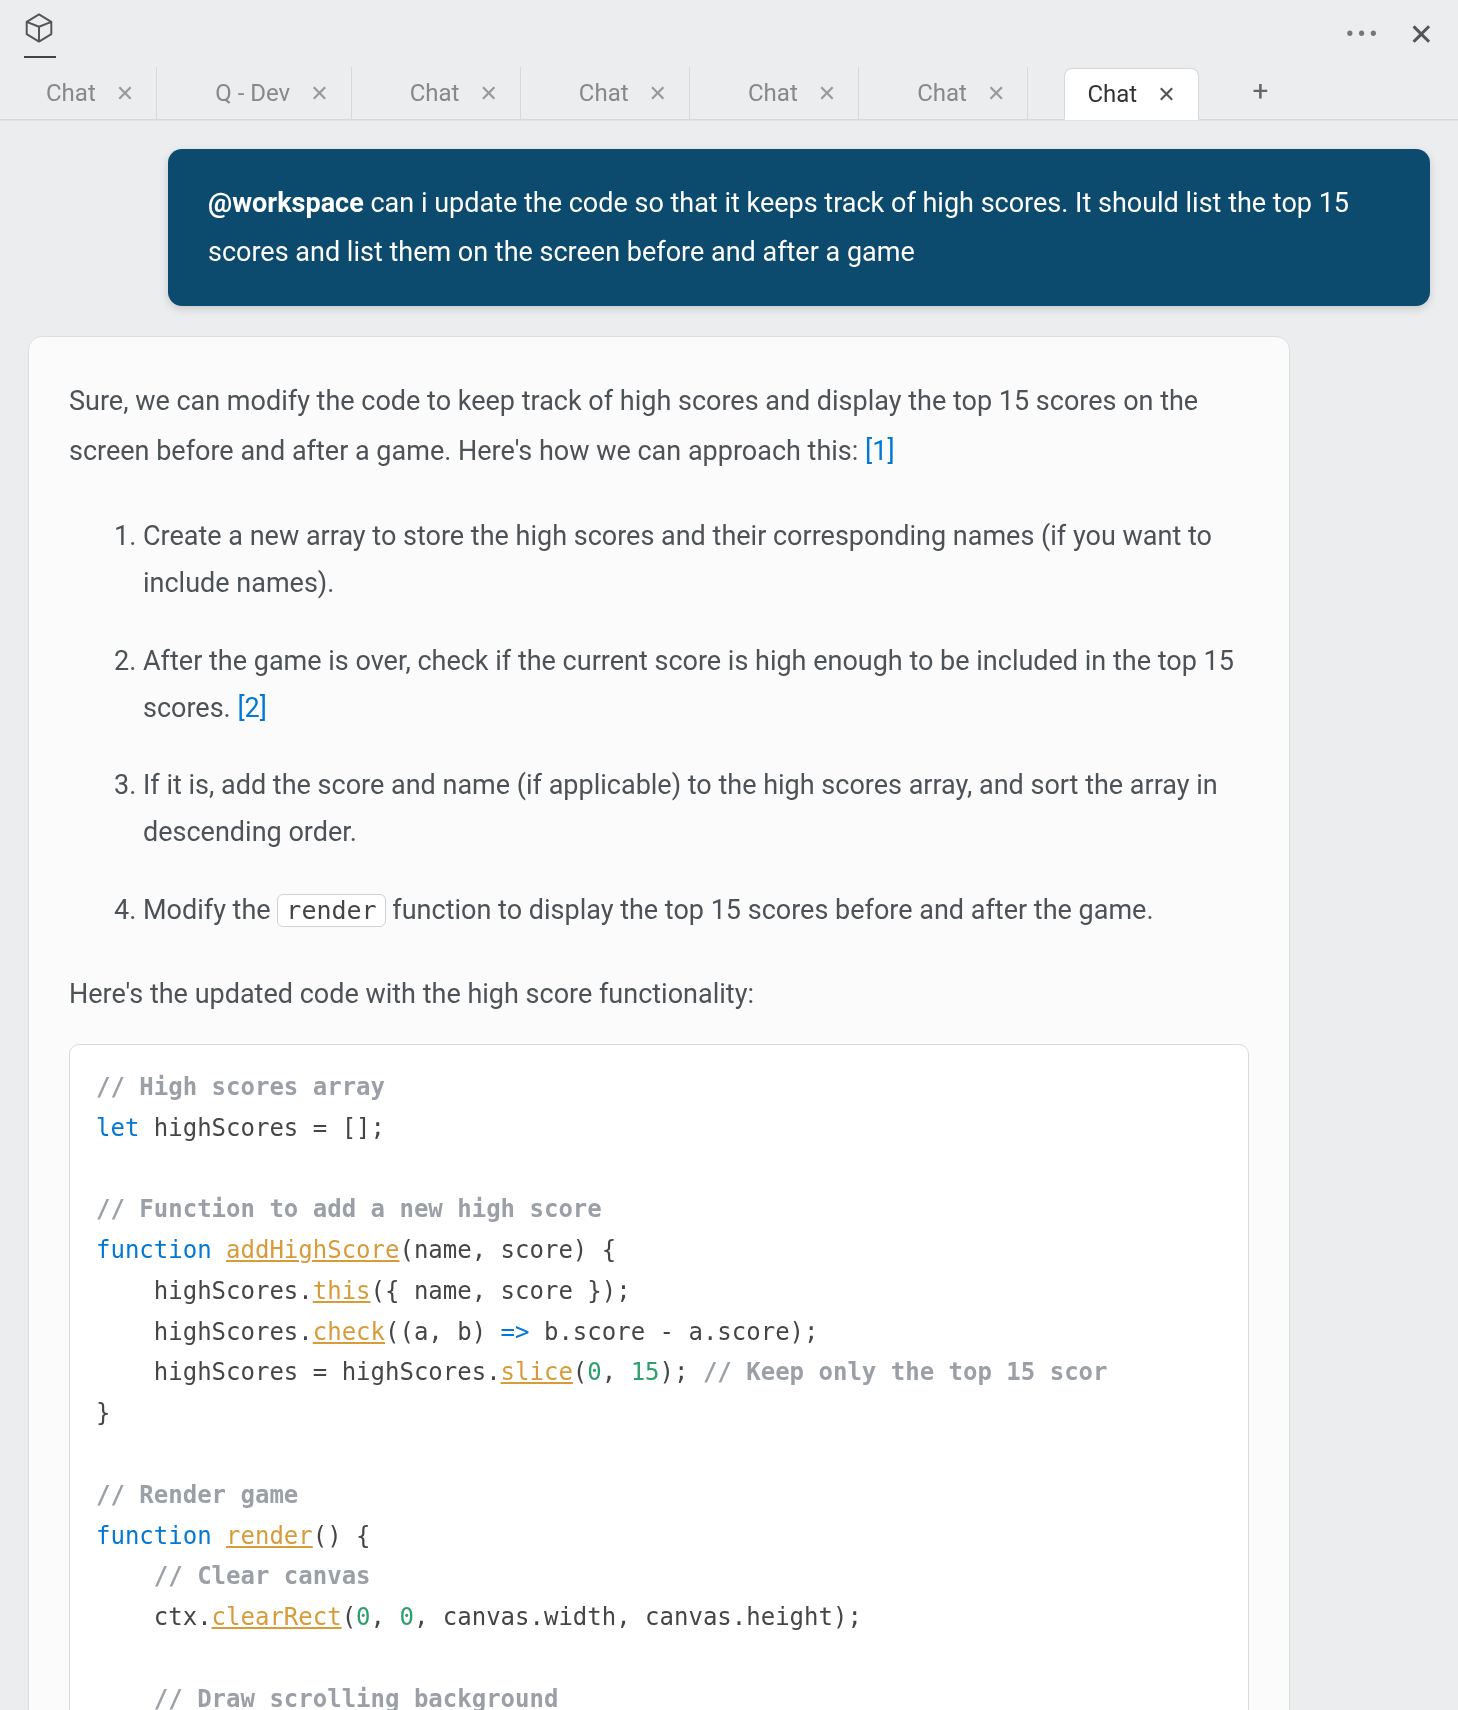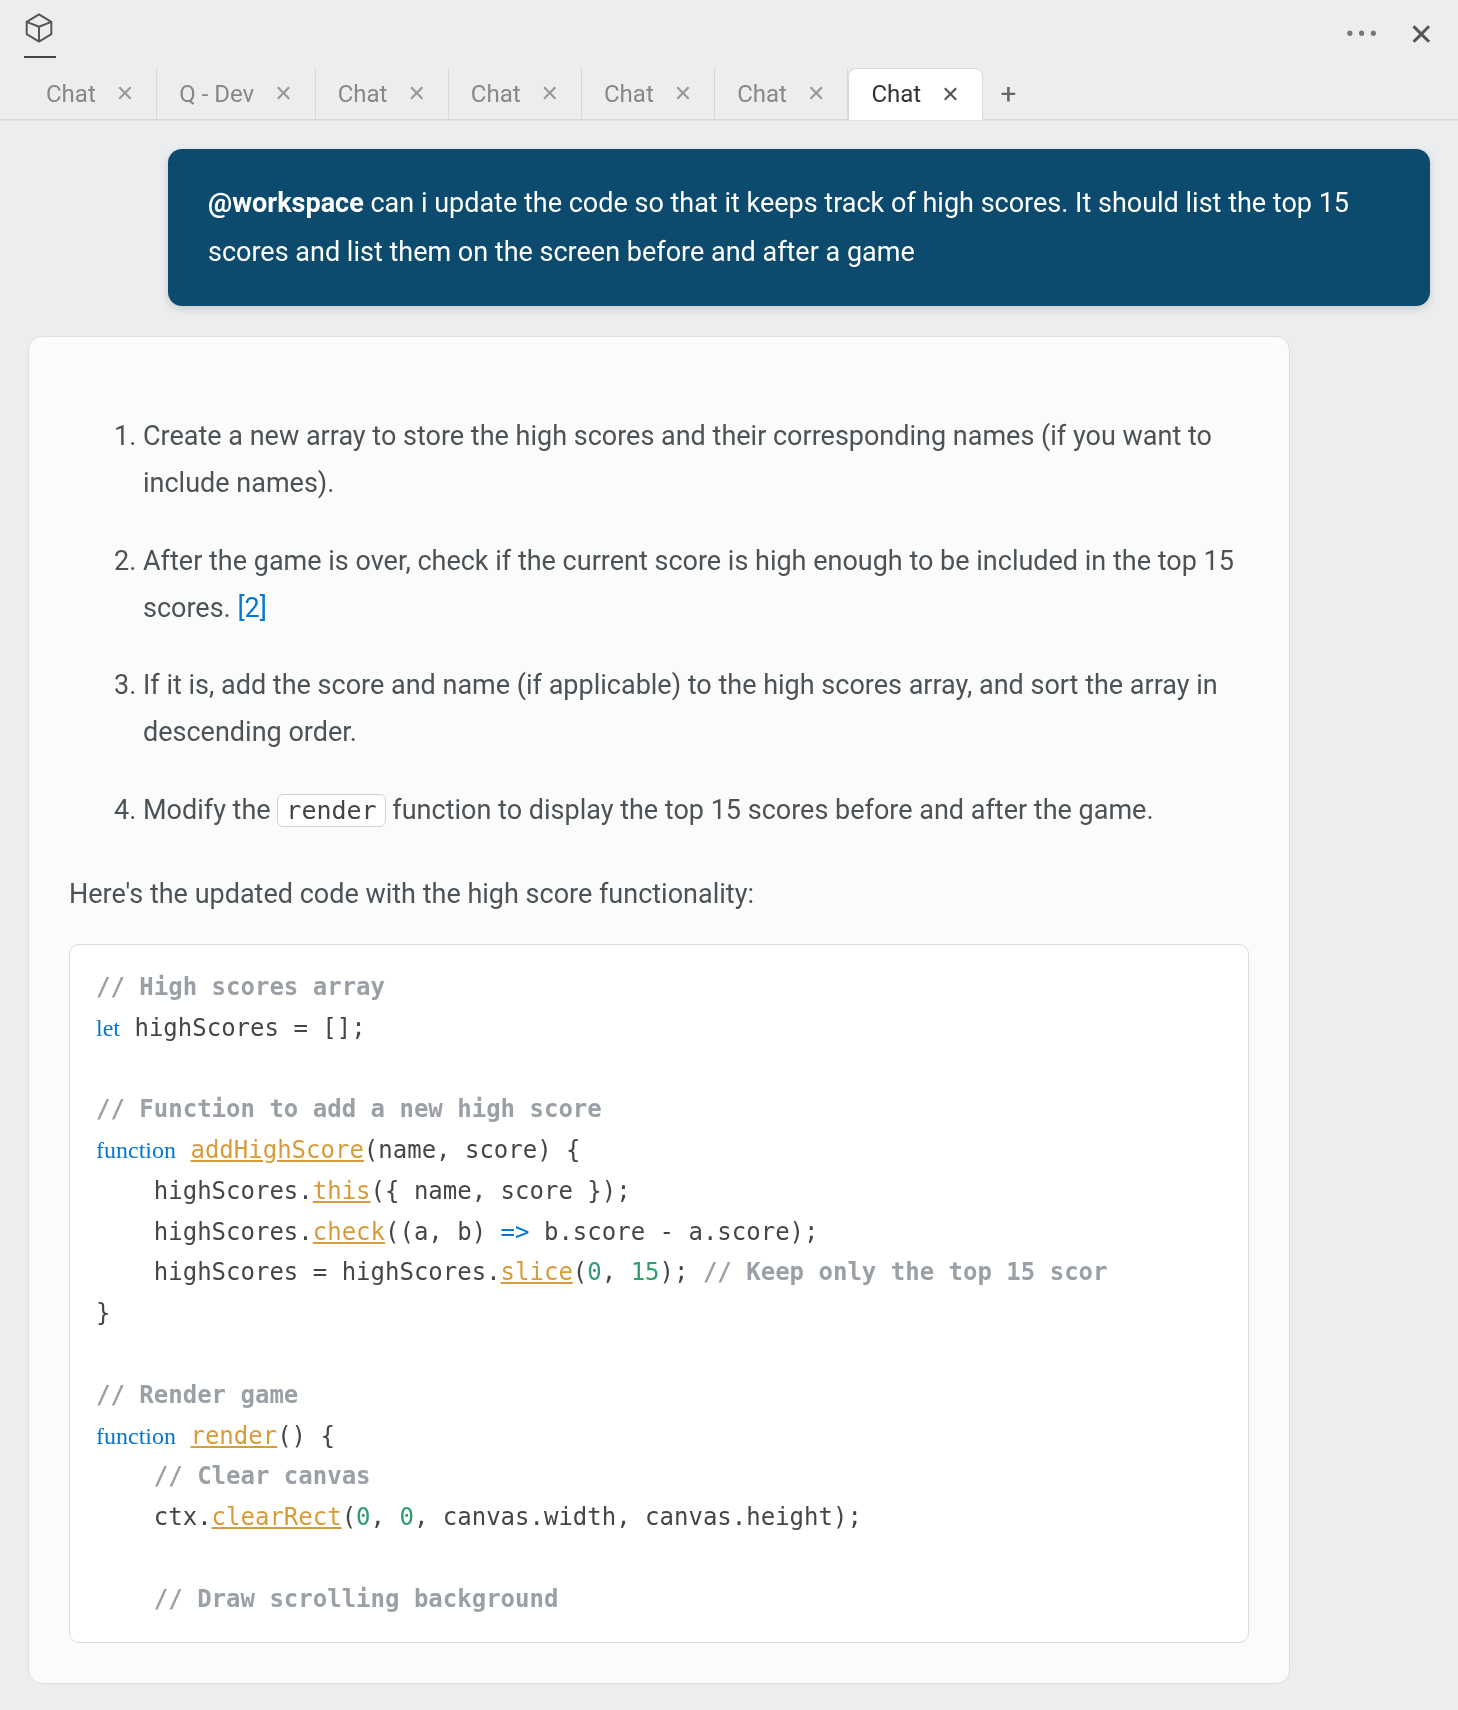--- a/index.html
+++ b/index.html
@@ -55,24 +55,25 @@
     cursor: pointer;
   }
   .close-x {
     font-size: 30px;
     color: #555;
     cursor: pointer;
     font-weight: 300;
   }
   .tabbar {
     display: flex;
-    align-items: center;
+    align-items: flex-end;
     padding-left: 24px;
     border-bottom: 1px solid #d6d8da;
     height: 52px;
+    gap: 36px;
   }
   .tab {
     display: flex;
     align-items: center;
     gap: 20px;
     padding: 12px 22px;
     border-right: 1px solid #d6d8da;
     color: #888;
     font-size: 24px;
     cursor: pointer;
@@ -162,21 +163,21 @@
     border-radius: 10px;
     padding: 22px 26px;
     font-family: "Menlo", "Monaco", "Consolas", monospace;
     font-size: 24px;
     line-height: 1.7;
     color: #454545;
     overflow-x: hidden;
     white-space: pre;
   }
   .tk-comment { color: #9aa0a6; font-weight: bold; }
-  .tk-keyword { color: #0277d4; font-family: Liberation Serif, serif; }
+  .tk-keyword { color: #0277d4; }
   .tk-func { color: #d89b3a; text-decoration: underline; }
   .tk-number { color: #2e9e6f; }
   .tk-arrow { color: #0277d4; }
 </style>
 </head>
 <body>
 
 <div class="window">
 
   <div class="titlebar">
@@ -227,20 +228,23 @@
   </div>
 
   <div class="content">
 
     <div class="user-bubble">
       <span class="mention">@workspace</span>
       <span>can i update the code so that it keeps track of high scores. It should list the top 15 scores and list them on the screen before and after a game</span>
     </div>
 
     <div class="assist-bubble">
+      <p>
+        <span>Sure, we can modify the code to keep track of high scores and display the top 15 scores on the screen before and after a game. Here's how we can approach this: </span><span class="link">[1]</span>
+      </p>
 
       <ol class="steps">
         <li>
           <span>Create a new array to store the high scores and their corresponding names (if you want to include names).</span>
         </li>
         <li>
           <span>After the game is over, check if the current score is high enough to be included in the top 15 scores. </span><span class="link">[2]</span>
         </li>
         <li>
           <span>If it is, add the score and name (if applicable) to the high scores array, and sort the array in descending order.</span>

